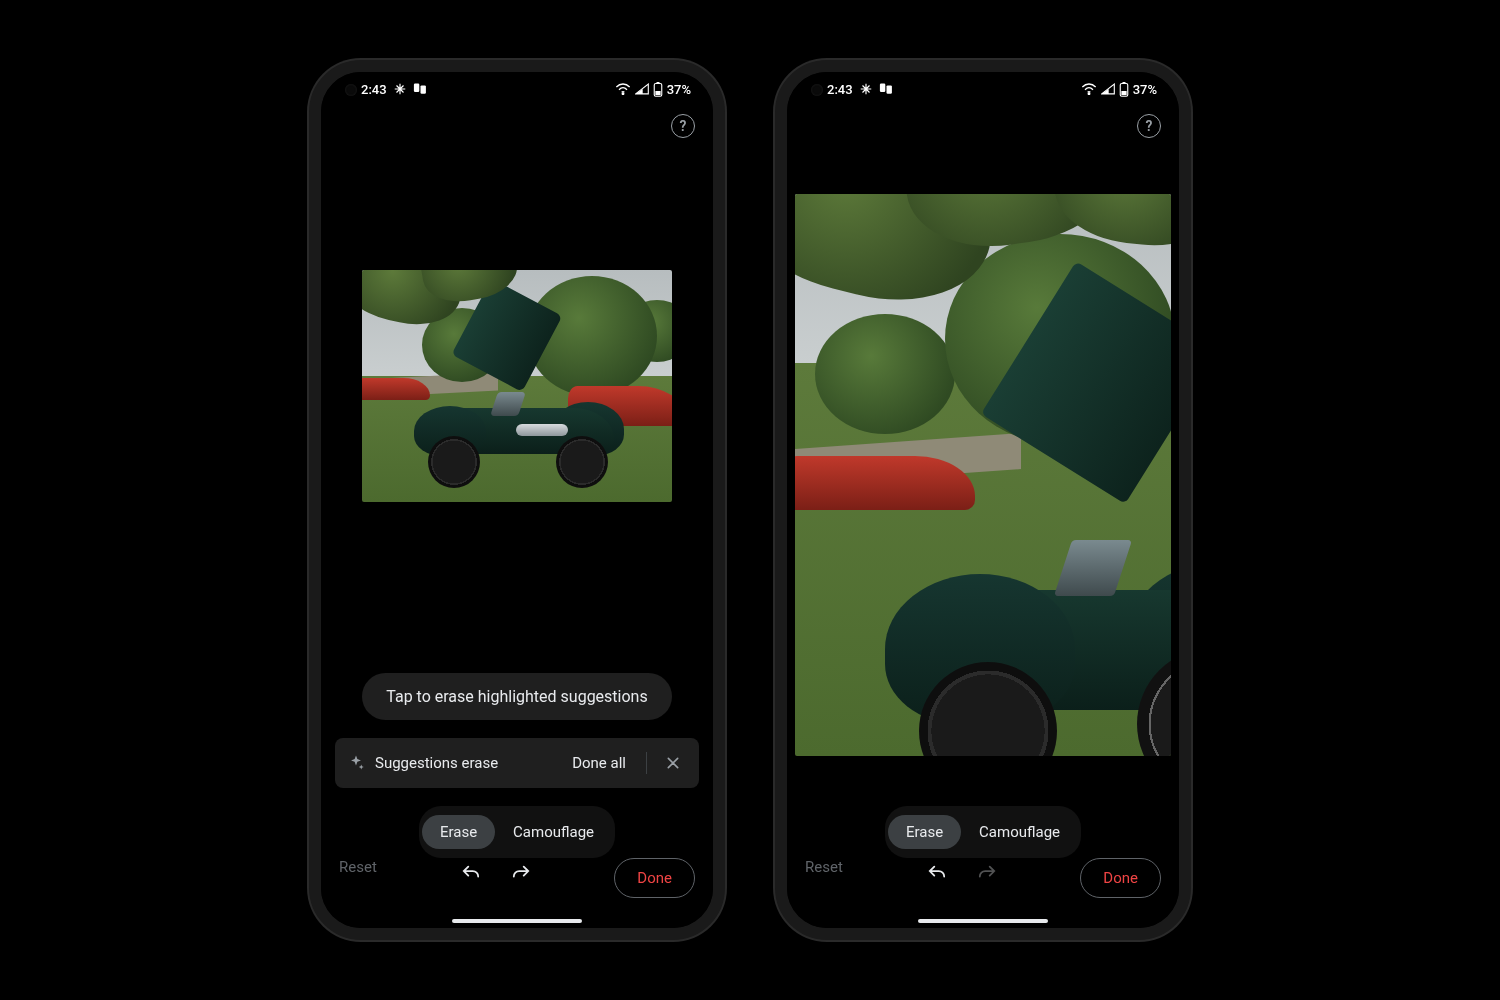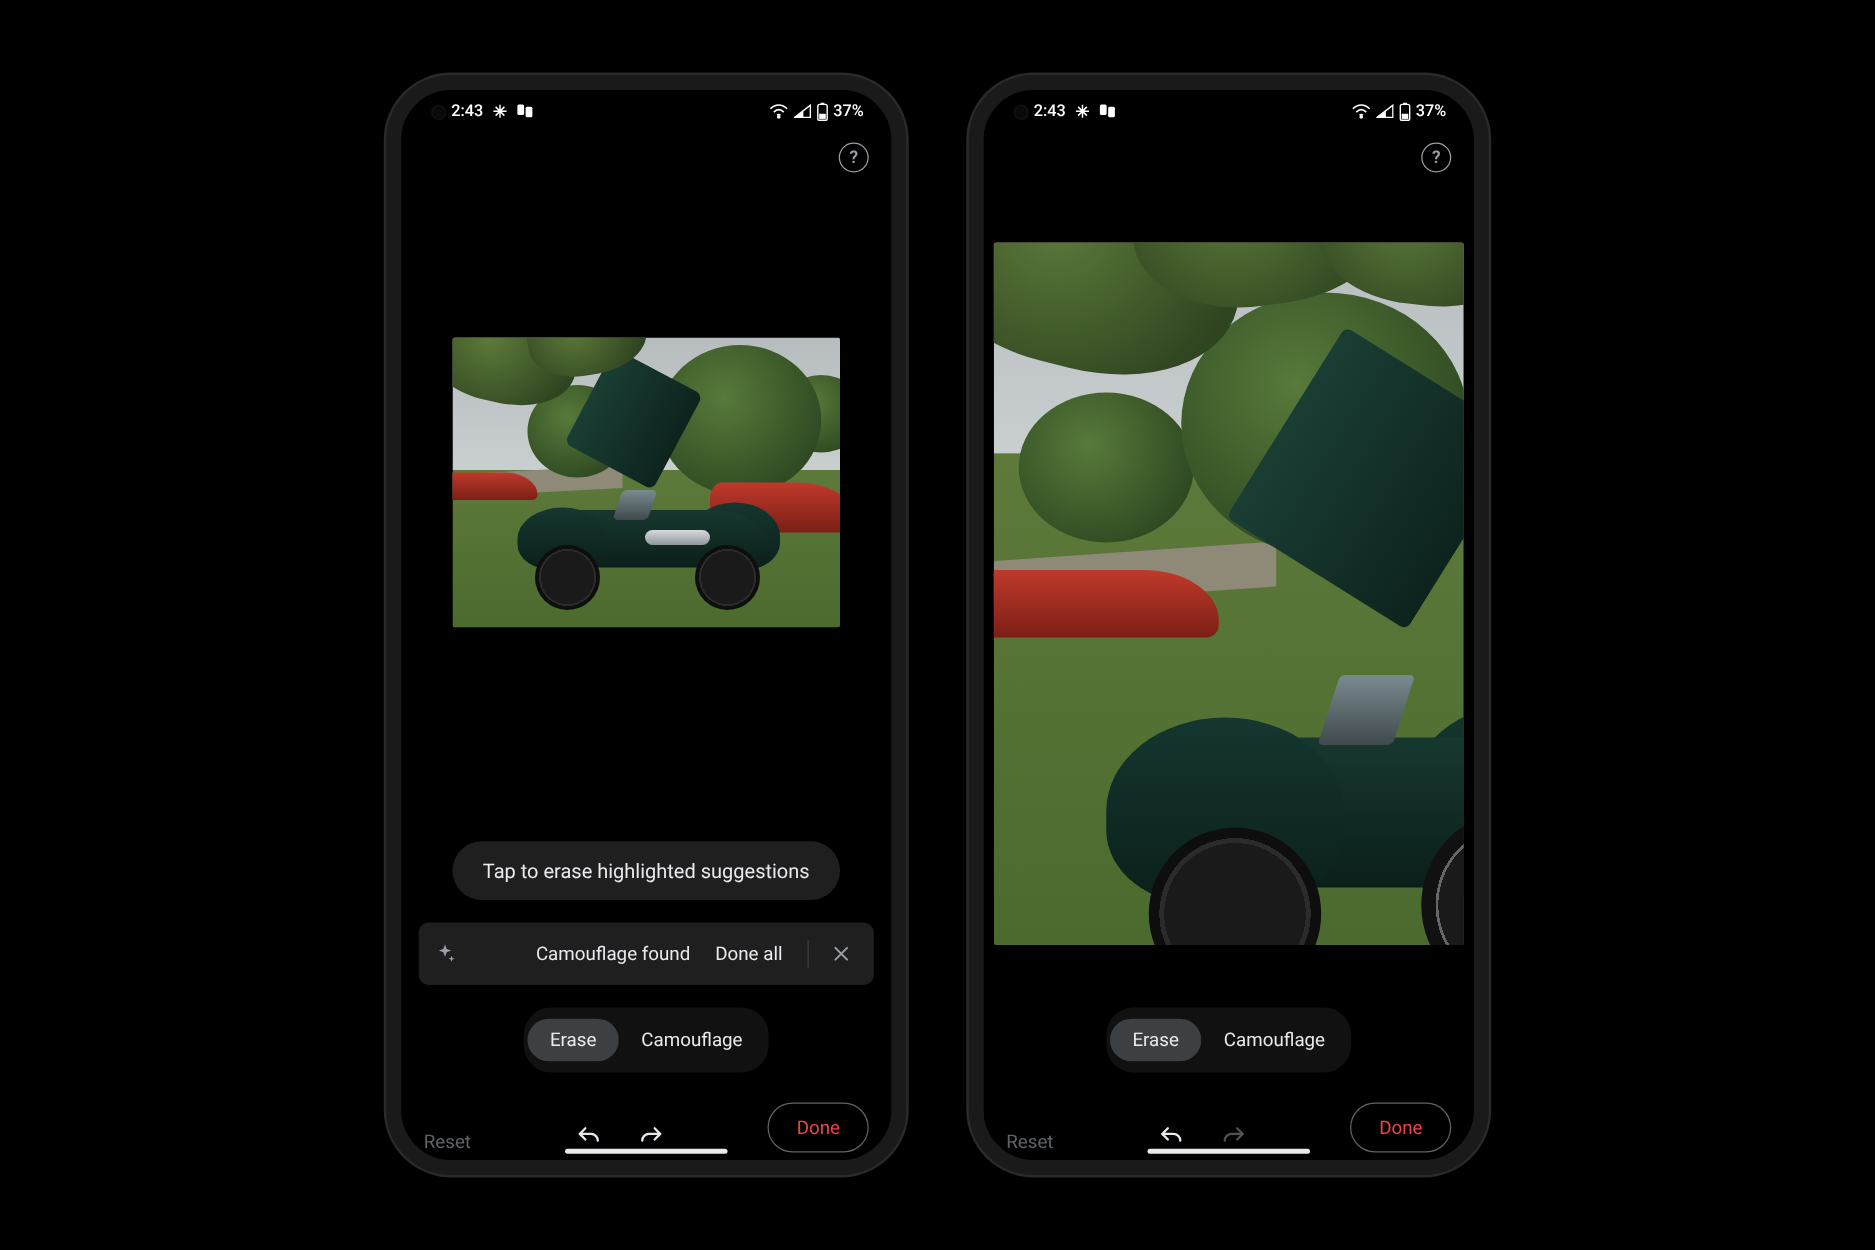--- a/index.html
+++ b/index.html
@@ -106,21 +106,20 @@
   .phone1 .photo { width: 310px; height: 232px; margin-top: -40px; }
   .phone2 .photo { width: 380px; height: 562px; margin-top: 6px; }
 
   
   .below-photo {
     display: flex;
     flex-direction: column;
     align-items: center;
     gap: 18px;
     padding: 0 14px;
-    text-align: right;
   }
 
   .hint-pill {
     background: #1f1f1f;
     border-radius: 26px;
     padding: 14px 24px;
     font-size: 16px;
     color: #e8eaed;
   }
 
@@ -157,21 +156,21 @@
     align-items: center;
     font-size: 15px;
     color: #e8eaed;
     cursor: pointer;
   }
   .mode-btn.active { background: #3c4043; }
 
   .bottom-bar {
     height: 70px;
     display: flex;
-    align-items: flex-end;
+    align-items: flex-start;
     justify-content: space-between;
     padding: 0 18px 6px 18px;
     gap: 10px;
   }
   .reset-btn { color:#5f6368; font-size:15px; cursor:pointer; }
   .undo-redo { display:flex; gap: 22px; }
   .ur-btn { width:28px; height:28px; display:flex; align-items:center; justify-content:center; cursor:pointer; }
   .ur-btn.disabled { opacity:.35; cursor:default; }
   .done-btn {
     border: 1.5px solid #5f6368;
@@ -336,21 +335,21 @@
     <div class="below-photo">
       <div class="hint-pill">Tap to erase highlighted suggestions</div>
 
       <div class="suggestion-bar">
         <span class="sparkle ico">
           <svg width="18" height="18" viewBox="0 0 24 24" fill="#9aa0a6">
               <path d="M12 2l1.8 4.8L18.6 8.6 13.8 10.4 12 15.2 10.2 10.4 5.4 8.6 10.2 6.8z"></path>
               <path d="M19 14l.9 2.4L22.3 17.3 19.9 18.2 19 20.6 18.1 18.2 15.7 17.3 18.1 16.4z"></path>
             </svg>
         </span>
-        <span class="label">Camouflage found</span>
+        <span class="label">Suggestions erase</span>
         <span class="erase-all">Done all</span>
         <span class="divider"></span>
         <span class="close-btn">
           <svg width="16" height="16" viewBox="0 0 24 24" fill="none" stroke="#9aa0a6" stroke-width="2.4" stroke-linecap="round">
               <path d="M5 5l14 14M19 5L5 19"></path>
             </svg>
         </span>
       </div>
 
       <div class="mode-toggle">

